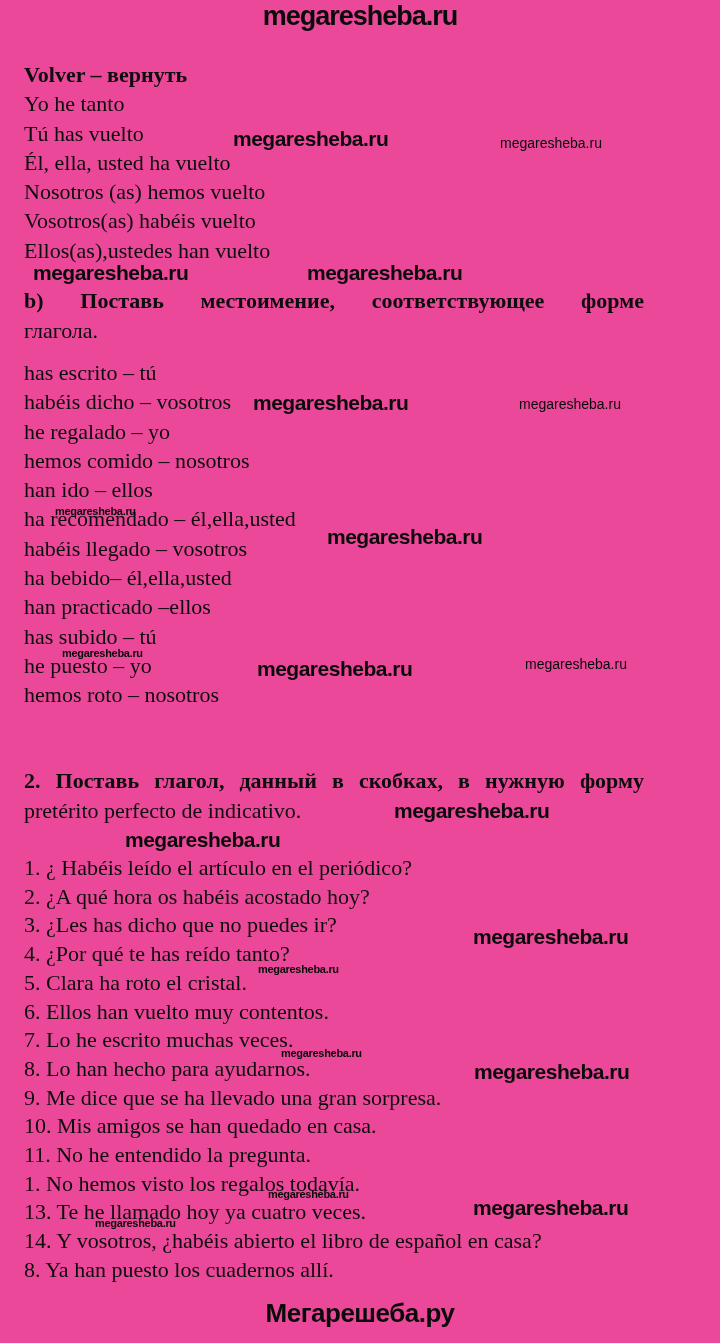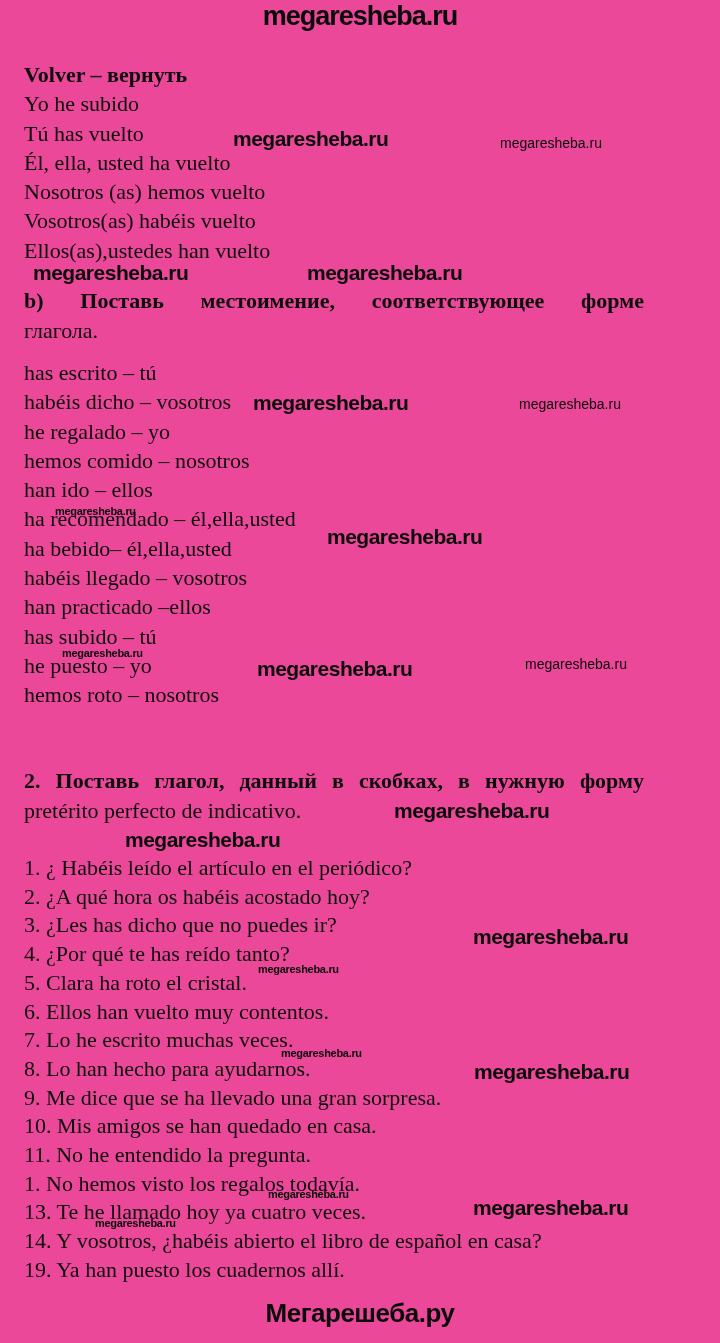--- a/index.html
+++ b/index.html
@@ -32,21 +32,21 @@
 </style>
 </head>
 <body>
 
 <div class="page">
 
   <div class="wm wm-header">megaresheba.ru</div>
 
   <div class="textblock" style="top:60px;">
     <div class="line bold">Volver – вернуть</div>
-    <div class="line">Yo he subido</div>
+    <div class="line">Yo he tanto</div>
     <div class="line">Tú has vuelto</div>
     <div class="line">Él, ella, usted ha vuelto</div>
     <div class="line">Nosotros (as) hemos vuelto</div>
     <div class="line">Vosotros(as) habéis vuelto</div>
     <div class="line">Ellos(as),ustedes han vuelto</div>
   </div>
 
   <span class="wm wm-b" style="left:233px;top:127px;">megaresheba.ru</span>
   <span class="wm wm-l" style="left:500px;top:135px;">megaresheba.ru</span>
   <span class="wm wm-b" style="left:33px;top:261px;">megaresheba.ru</span>
@@ -57,22 +57,22 @@
     <div class="jtitle2">глагола.</div>
   </div>
 
   <div class="textblock" style="top:358px;">
     <div class="line">has escrito – tú</div>
     <div class="line">habéis dicho – vosotros</div>
     <div class="line">he regalado – yo</div>
     <div class="line">hemos comido – nosotros</div>
     <div class="line">han ido – ellos</div>
     <div class="line">ha recomendado – él,ella,usted</div>
+    <div class="line">habéis llegado – vosotros</div>
     <div class="line">ha bebido– él,ella,usted</div>
-    <div class="line">habéis llegado – vosotros</div>
     <div class="line">han practicado –ellos</div>
     <div class="line">has subido – tú</div>
     <div class="line">he puesto – yo</div>
     <div class="line">hemos roto – nosotros</div>
   </div>
 
   <span class="wm wm-b" style="left:253px;top:391px;">megaresheba.ru</span>
   <span class="wm wm-l" style="left:519px;top:396px;">megaresheba.ru</span>
   <span class="wm wm-t" style="left:55px;top:505px;">megaresheba.ru</span>
   <span class="wm wm-b" style="left:327px;top:525px;">megaresheba.ru</span>
@@ -95,21 +95,21 @@
     <div class="line">5. Clara ha roto el cristal.</div>
     <div class="line">6. Ellos han vuelto muy contentos.</div>
     <div class="line">7. Lo he escrito muchas veces.</div>
     <div class="line">8. Lo han hecho para ayudarnos.</div>
     <div class="line">9. Me dice que se ha llevado una gran sorpresa.</div>
     <div class="line">10. Mis amigos se han quedado en casa.</div>
     <div class="line">11. No he entendido la pregunta.</div>
     <div class="line">1. No hemos visto los regalos todavía.</div>
     <div class="line">13. Te he llamado hoy ya cuatro veces.</div>
     <div class="line">14. Y vosotros, ¿habéis abierto el libro de español en casa?</div>
-    <div class="line">19. Ya han puesto los cuadernos allí.</div>
+    <div class="line">8. Ya han puesto los cuadernos allí.</div>
   </div>
 
   <span class="wm wm-b" style="left:473px;top:925px;">megaresheba.ru</span>
   <span class="wm wm-t" style="left:258px;top:963px;">megaresheba.ru</span>
   <span class="wm wm-t" style="left:281px;top:1047px;">megaresheba.ru</span>
   <span class="wm wm-b" style="left:474px;top:1060px;">megaresheba.ru</span>
   <span class="wm wm-t" style="left:268px;top:1188px;">megaresheba.ru</span>
   <span class="wm wm-b" style="left:473px;top:1196px;">megaresheba.ru</span>
   <span class="wm wm-t" style="left:95px;top:1217px;">megaresheba.ru</span>
 

